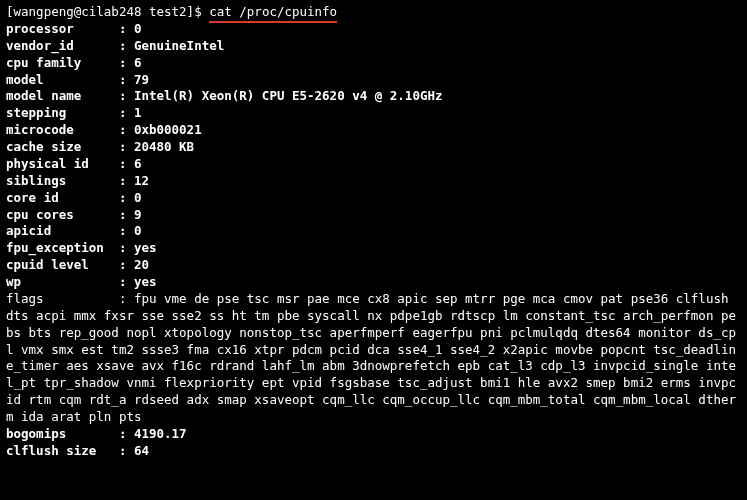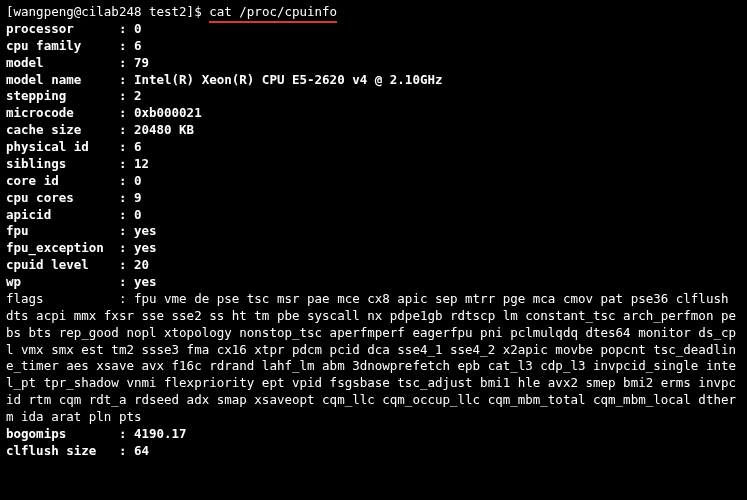--- a/index.html
+++ b/index.html
@@ -44,31 +44,31 @@
       word-break: break-all;
     }
   </style>
 </head>
 <body>
 
 <div class="prompt-line"><span>[wangpeng@cilab248 test2]$ </span><span class="command">cat /proc/cpuinfo</span></div>
 
 <div id="out">
     <div class="kv-row">processor      : 0</div>
+    <div class="kv-row">vendor_id      : GenuineIntel</div>
     <div class="kv-row">cpu family     : 6</div>
     <div class="kv-row">model          : 79</div>
     <div class="kv-row">model name     : Intel(R) Xeon(R) CPU E5-2620 v4 @ 2.10GHz</div>
-    <div class="kv-row">stepping       : 2</div>
+    <div class="kv-row">stepping       : 1</div>
     <div class="kv-row">microcode      : 0xb000021</div>
     <div class="kv-row">cache size     : 20480 KB</div>
     <div class="kv-row">physical id    : 6</div>
     <div class="kv-row">siblings       : 12</div>
     <div class="kv-row">core id        : 0</div>
     <div class="kv-row">cpu cores      : 9</div>
     <div class="kv-row">apicid         : 0</div>
-    <div class="kv-row">fpu            : yes</div>
     <div class="kv-row">fpu_exception  : yes</div>
     <div class="kv-row">cpuid level    : 20</div>
     <div class="kv-row">wp             : yes</div>
     <div class="wrap-row">flags          : fpu vme de pse tsc msr pae mce cx8 apic sep mtrr pge mca cmov pat pse36 clflush dts acpi mmx fxsr sse sse2 ss ht tm pbe syscall nx pdpe1gb rdtscp lm constant_tsc arch_perfmon pebs bts rep_good nopl xtopology nonstop_tsc aperfmperf eagerfpu pni pclmulqdq dtes64 monitor ds_cpl vmx smx est tm2 ssse3 fma cx16 xtpr pdcm pcid dca sse4_1 sse4_2 x2apic movbe popcnt tsc_deadline_timer aes xsave avx f16c rdrand lahf_lm abm 3dnowprefetch epb cat_l3 cdp_l3 invpcid_single intel_pt tpr_shadow vnmi flexpriority ept vpid fsgsbase tsc_adjust bmi1 hle avx2 smep bmi2 erms invpcid rtm cqm rdt_a rdseed adx smap xsaveopt cqm_llc cqm_occup_llc cqm_mbm_total cqm_mbm_local dtherm ida arat pln pts</div>
     <div class="kv-row">bogomips       : 4190.17</div>
     <div class="kv-row">clflush size   : 64</div>
   </div>
 
 </body></html>

